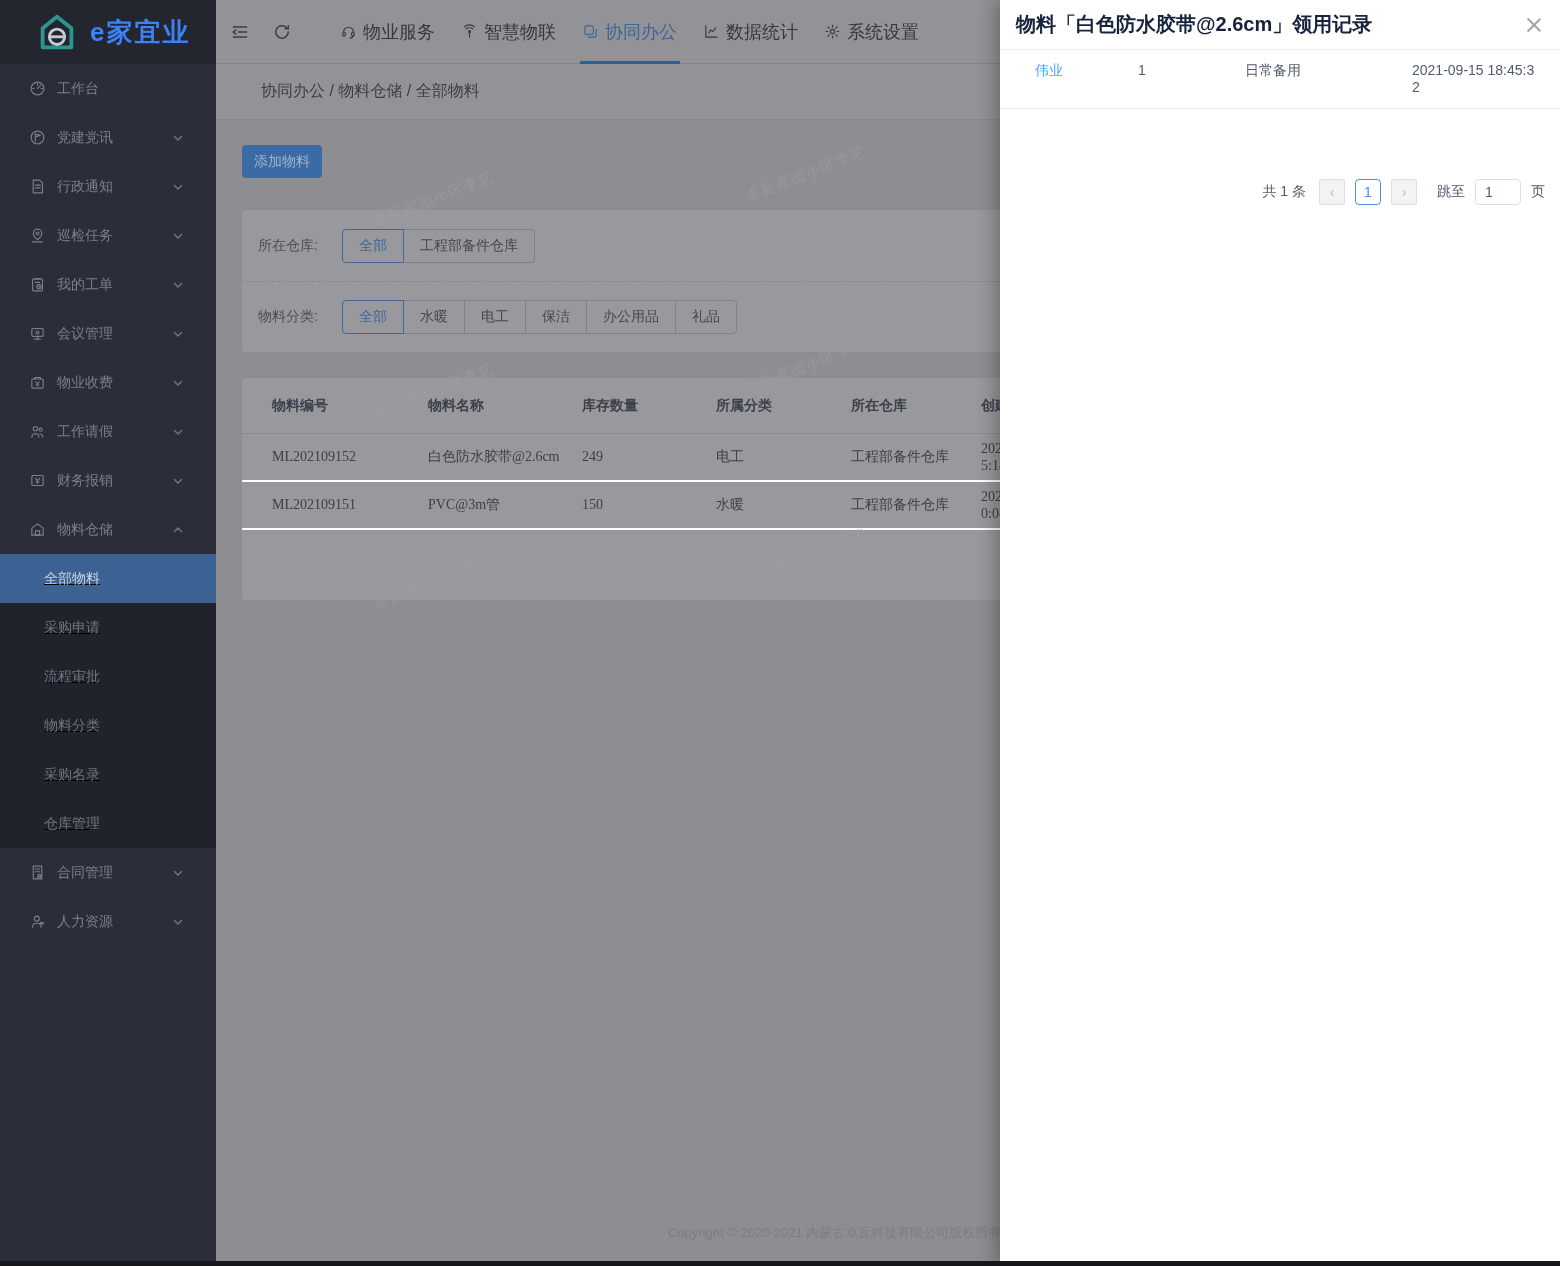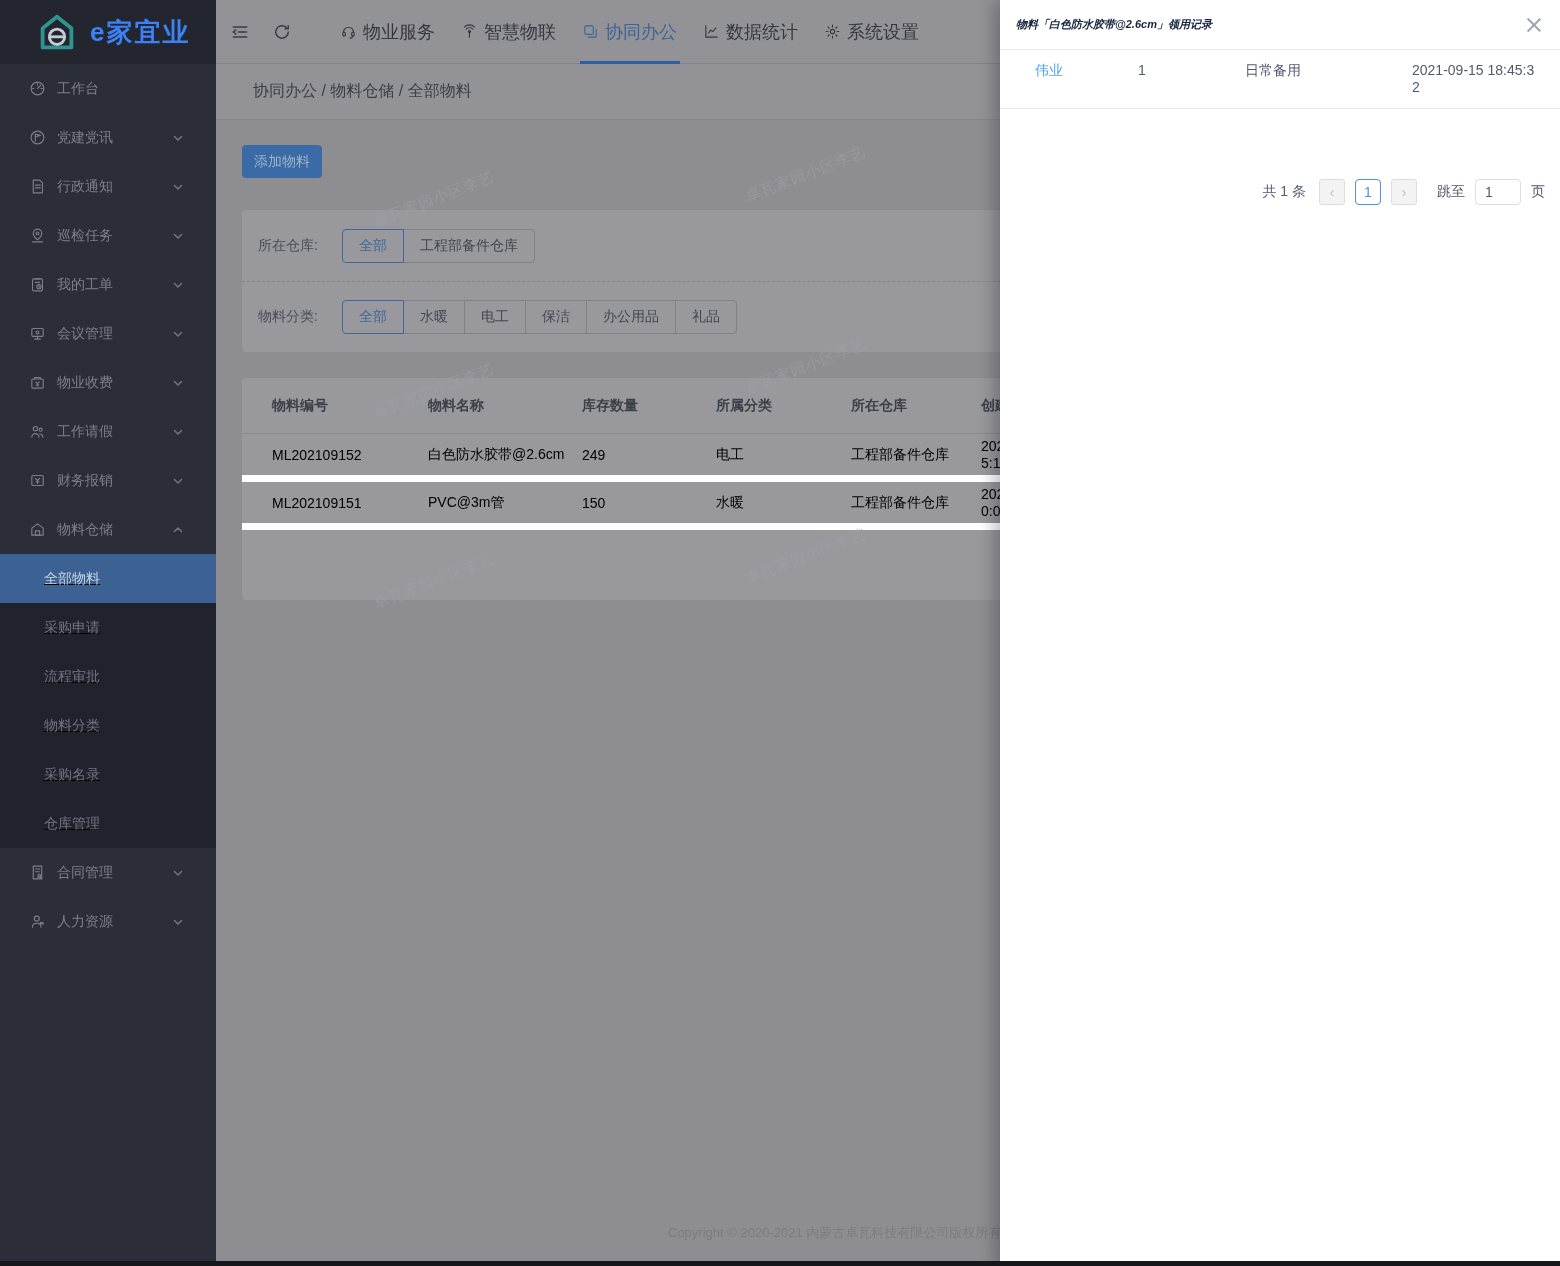--- a/index.html
+++ b/index.html
@@ -22,54 +22,54 @@
   
   .main-header { position:absolute; left:216px; top:0; width:1344px; height:64px; background:#939397; border-bottom:1px solid #848488; display:flex; align-items:center; padding-left:14px; z-index:5; }
   .hd-tool { width:20px; height:20px; color:#3a3e46; margin-right:22px; cursor:pointer; }
   .hd-nav { position:relative; height:64px; display:flex; align-items:center; margin-left:26px; color:#35393f; font-size:18px; cursor:pointer; }
   .hd-nav .n-icon { width:17px; height:17px; margin-right:6px; }
   .hd-nav.active { color:#3d6596; }
   .hd-nav.active::after { content:""; position:absolute; left:50%; transform:translateX(-50%); bottom:0; width:100px; height:3px; background:#2e5fa0; }
 
   
   .crumb-bar { position:absolute; left:216px; top:64px; width:1344px; height:56px; background:#939397; border-bottom:1px solid #87878b; display:flex; align-items:center; padding-left:37px; z-index:5; }
-  .crumb-text { font-size:16px; color:#3b3f47; }
+  .crumb-text { font-size:16px; color:#3b3f47;margin-left:8px; }
 
   
   .content { position:absolute; left:216px; top:120px; width:1344px; height:1146px; background:#8e8e92; z-index:4; }
   .add-btn { position:absolute; left:26px; top:25px; width:80px; height:33px; background:#3a6ba6; border-radius:4px; color:#9fb2c8; font-size:14px; display:flex; align-items:center; justify-content:center; cursor:pointer; }
 
   .filter-card { position:absolute; left:26px; top:90px; width:1294px; height:142px; background:#98989d; border-radius:4px; }
   .f-row { display:flex; align-items:center; height:71px; padding-left:16px; }
   .f-row + .f-row { border-top:1px dashed #85858a; }
   .f-label { flex:0 0 84px; color:#4b4f56; font-size:14px; }
   .f-group { display:flex; }
   .f-btn { height:34px; padding:0 16px; border:1px solid #7f8187; margin-left:-1px; color:#43474e; font-size:14px; display:flex; align-items:center; cursor:pointer; background:transparent; }
   .f-btn:first-child { border-radius:4px 0 0 4px; margin-left:0; }
   .f-btn:last-child { border-radius:0 4px 4px 0; }
   .f-btn.active { color:#3f6899; border-color:#3f6899; position:relative; z-index:1; }
 
   .table-card { position:absolute; left:26px; top:258px; width:1294px; height:222px; background:#98989d; border-radius:4px; overflow:hidden; }
   .t-row { display:flex; align-items:center; padding:0 12px; }
   .t-head { height:56px; font-weight:bold; color:#3c4049; border-bottom:1px solid #8a8a8f; }
-  .t-body-row { height:48px; color:#000000; border-bottom:7px solid #ffffff; cursor:pointer; }
+  .t-body-row { height:48px; color:#404040; border-bottom:2px solid #ffffff; cursor:pointer;font-family:Liberation Serif, serif; }
   .t-cell { padding-left:18px; white-space:nowrap; overflow:hidden; }
   .c1 { flex:0 0 156px; } .c2 { flex:0 0 154px; } .c3 { flex:0 0 134px; }
   .c4 { flex:0 0 135px; } .c5 { flex:0 0 130px; } .c6 { flex:1 1 auto; }
   .d-line { line-height:17px; font-size:14px; }
 
   .footer-line { position:absolute; left:452px; top:1104px; white-space:nowrap; font-size:13px; color:#7c7c81; }
   .footer-partial { margin-left:14px; }
 
   .wm { position:absolute; font-size:15px; color:#a0a1a9; opacity:.55; letter-spacing:1px; transform:rotate(-21deg); white-space:nowrap; pointer-events:none; z-index:6; }
 
   
   .drawer { position:absolute; left:1000px; top:0; width:560px; height:1266px; background:#ffffff; z-index:50; box-shadow:-6px 0 16px rgba(0,0,0,0.25); }
   .drawer-header { position:relative; height:50px; border-bottom:1px solid #e8eaec; display:flex; align-items:center; padding-left:16px; }
-  .drawer-title { font-size:11px; font-weight:bold; color:#17233d;font-style:italic; }
+  .drawer-title { font-size:20px; font-weight:bold; color:#17233d; }
   .drawer-close { position:absolute; right:18px; top:17px; width:16px; height:16px; cursor:pointer; }
   .drawer-close::before, .drawer-close::after { content:""; position:absolute; left:7px; top:-1px; width:1.6px; height:18px; background:#9ea3ad; }
   .drawer-close::before { transform:rotate(45deg); }
   .drawer-close::after { transform:rotate(-45deg); }
 
   .dt-row { display:flex; padding-left:35px; padding-right:16px; align-items:flex-start; }
   .dt-head { height:39px; align-items:center; font-weight:bold; color:#515a6e; border-bottom:1px solid #e8eaec; margin-top:15px; }
   .dt-body { padding-top:12px; padding-bottom:12px; color:#515a6e; border-bottom:1px solid #e8eaec; }
   .dc1 { flex:0 0 103px; } .dc2 { flex:0 0 107px; } .dc3 { flex:0 0 167px; } .dc4 { flex:1 1 auto; }
   .user-link { color:#57a3f3; cursor:pointer; }

